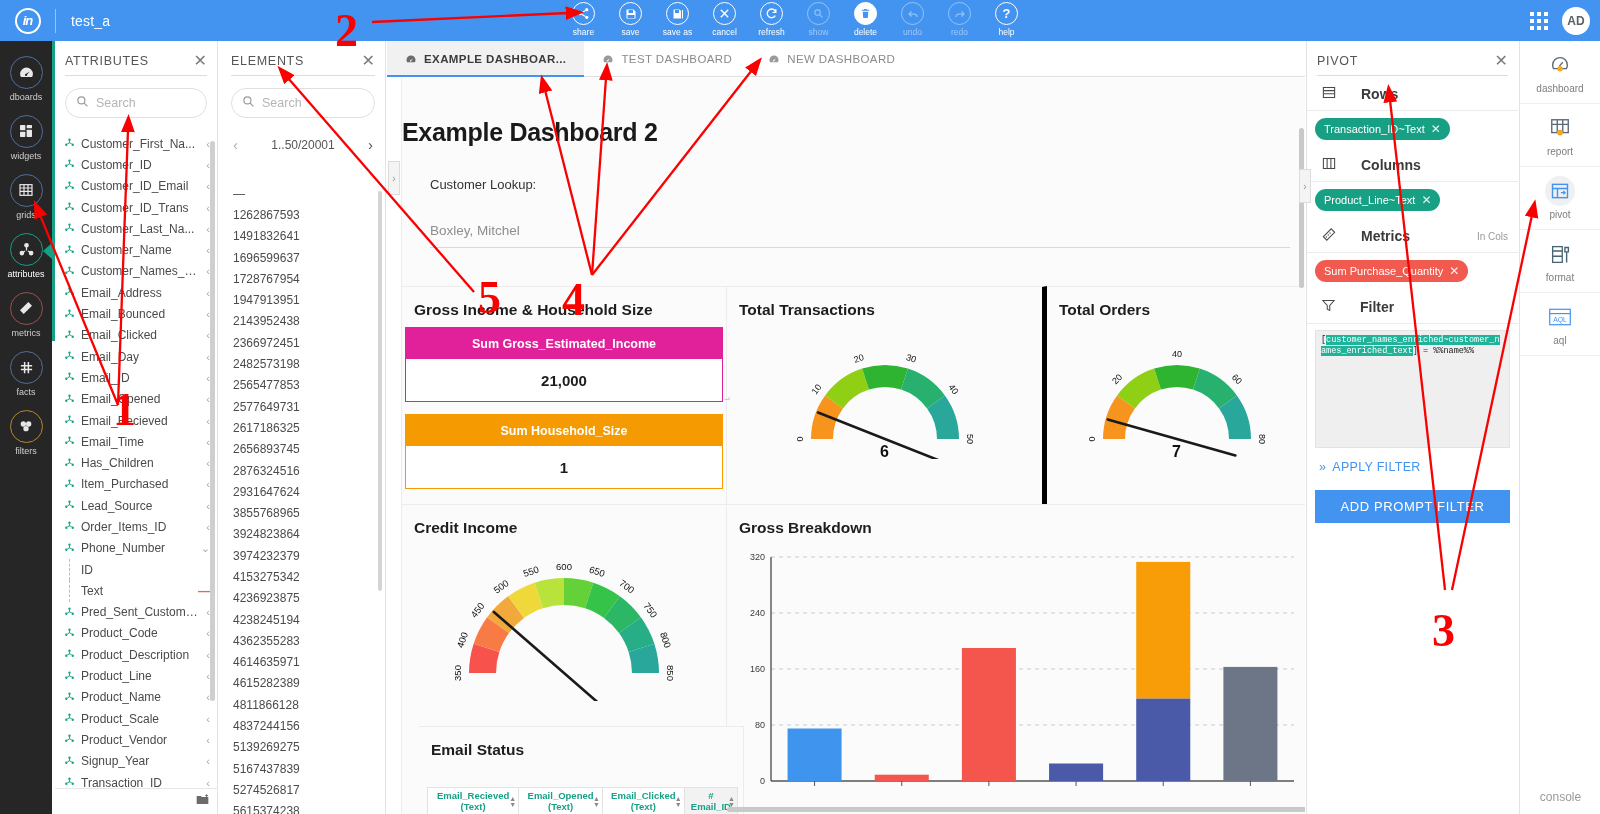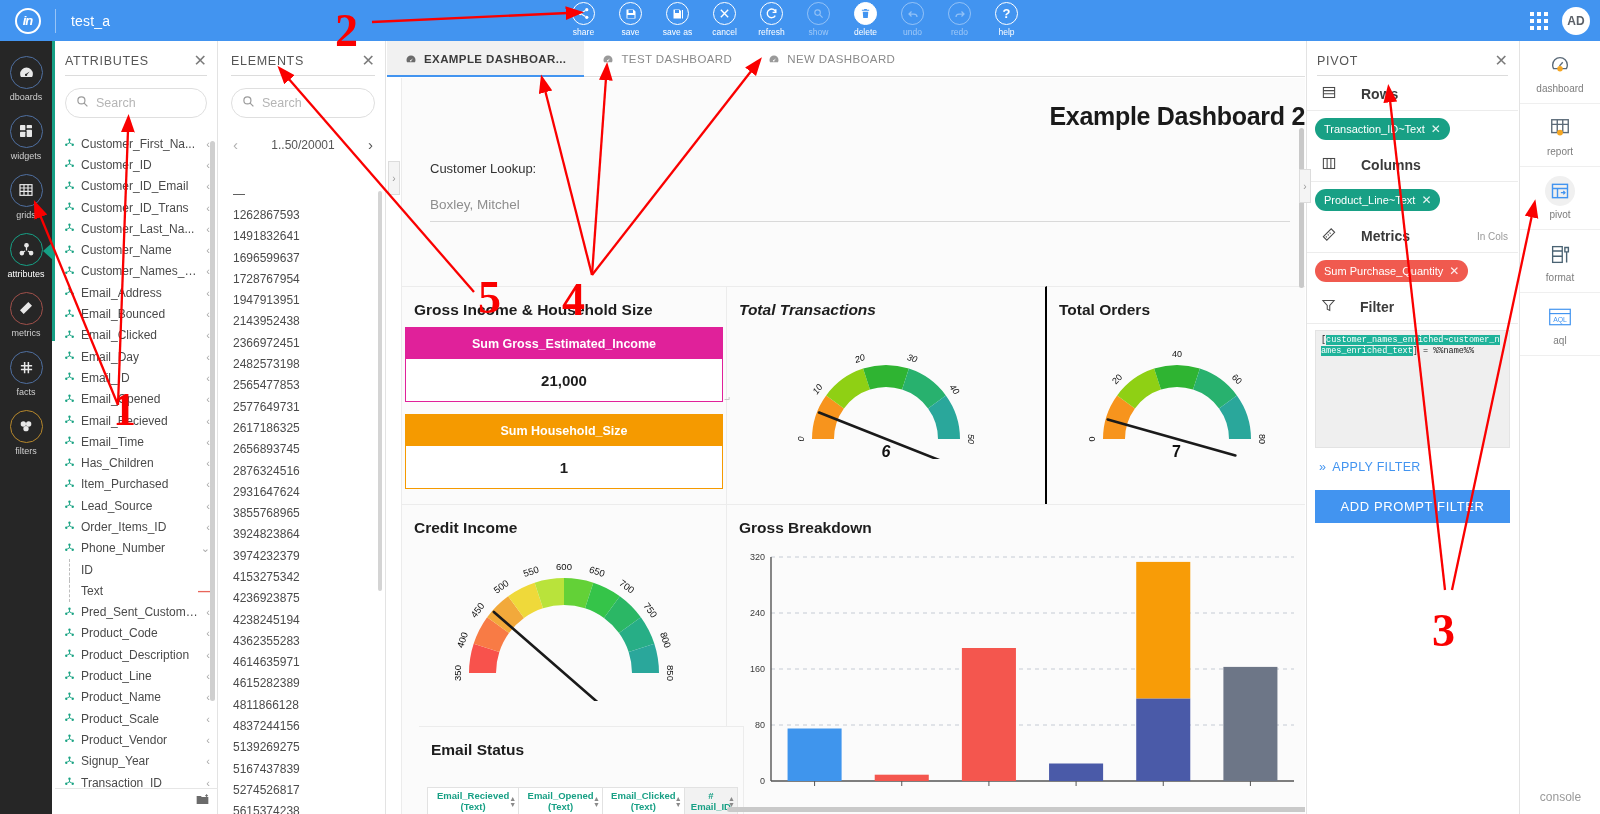--- a/index.html
+++ b/index.html
@@ -137,31 +137,31 @@
   .tab.active { background: #f1f1f1; color: #3b3b3b; font-weight: bold; }
   .tab.active:after { content: ""; position: absolute; left: 0; right: 0; bottom: -1px; height: 2px; background: #4294f0; }
   .tab .tabic { color: #9a9a9a; font-size: 12px; display: flex; }
   .tab.active .tabic { color: #6b6b6b; }
 
   #dash-canvas {
     position: absolute; top: 37px; left: 14px; width: 904px; height: 736px;
     background: #fbfbfb; border-left: 1px solid #ececec; overflow: hidden;
   }
   #dash-title {
-    text-align: right; font-size: 25px; color: #1a1a1a; font-weight: bold;
-    padding-top: 24px; letter-spacing: -.3px;
+    text-align: left; font-size: 25px; color: #1a1a1a; font-weight: bold;
+    padding-top: 40px; letter-spacing: -.3px;
   }
   #lookup-block { padding: 30px 0 0 28px; }
   #lookup-label { font-size: 13px; color: #333; }
-  #lookup-value { font-size: 13.5px; color: #8e8e8e; margin-top: 21px; }
+  #lookup-value { font-size: 13.5px; color: #8e8e8e; margin-top: 31px; }
   #lookup-underline { margin-top: 9px; height: 1px; background: #d9d9d9; width: 860px; }
 
   .cell-title { font-size: 15.5px; color: #1d1d1d; font-weight: bold; }
   #kpi-cell { position: absolute; left: 0; top: 208px; width: 325px; height: 218px; border-right: 1px solid #ececec; border-top: 1px solid #ececec; }
-  #tx-cell { position: absolute; left: 325px; top: 208px; width: 320px; height: 218px; border-right: 2px solid #000000; border-top: 1px solid #ececec; font-style: italic; }
+  #tx-cell { position: absolute; left: 325px; top: 208px; width: 320px; height: 218px; border-right: 5px solid #000000; border-top: 1px solid #ececec; }
   #ord-cell { position: absolute; left: 645px; top: 208px; width: 259px; height: 218px; border-top: 1px solid #ececec; }
   #credit-cell { position: absolute; left: 0; top: 426px; width: 325px; height: 222px; border-right: 1px solid #ececec; border-top: 1px solid #ececec; }
   #order-cell { position: absolute; left: 325px; top: 426px; width: 579px; height: 310px; border-top: 1px solid #ececec; }
   #email-cell { position: absolute; left: 17px; top: 648px; width: 325px; height: 88px; border-top: 1px solid #ececec; border-right: 1px solid #ececec; }
   .cell-title-pad { padding: 14px 0 0 12px; }
 
   .kpi-box { width: 318px; margin: 8px auto 0 auto; }
   .kpi-head { height: 31px; color: #fff; font-size: 12.5px; font-weight: bold; display: flex; align-items: center; justify-content: center; }
   .kpi-val { height: 42px; font-size: 15px; font-weight: bold; color: #1d1d1d; display: flex; align-items: center; justify-content: center; background: #fff; }
   .kpi-1 { border: 1px solid #e0219a; }

